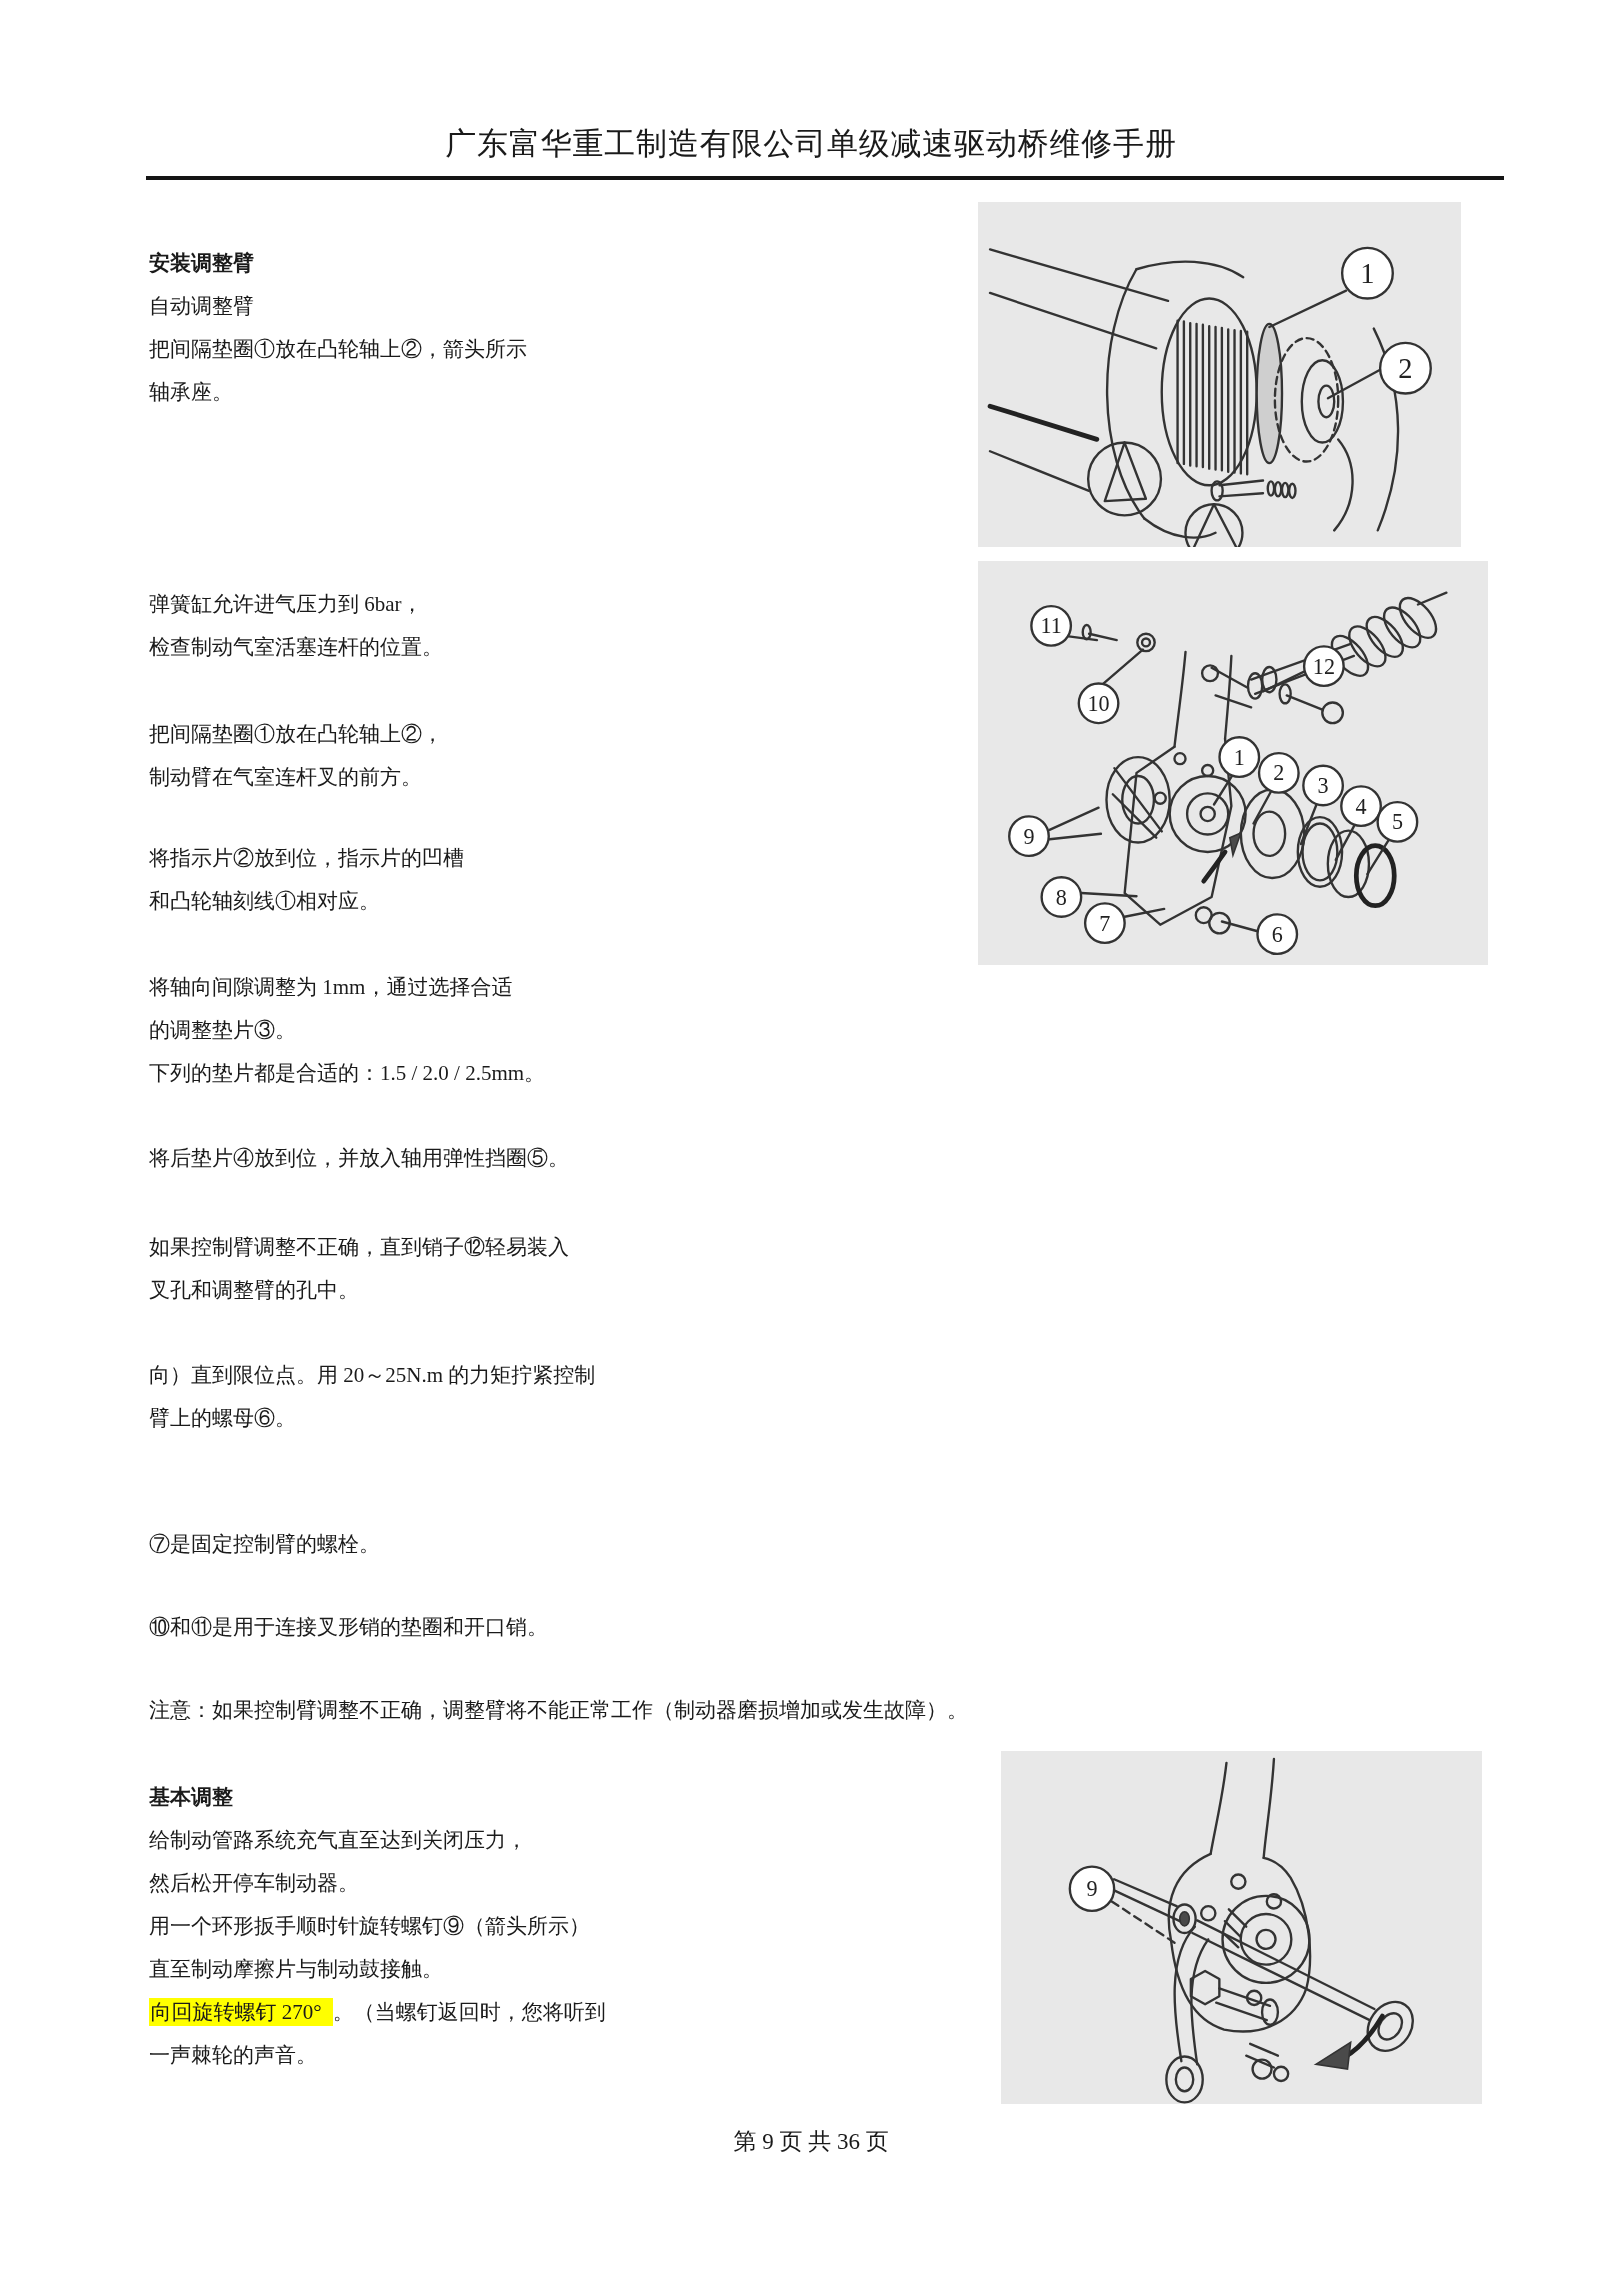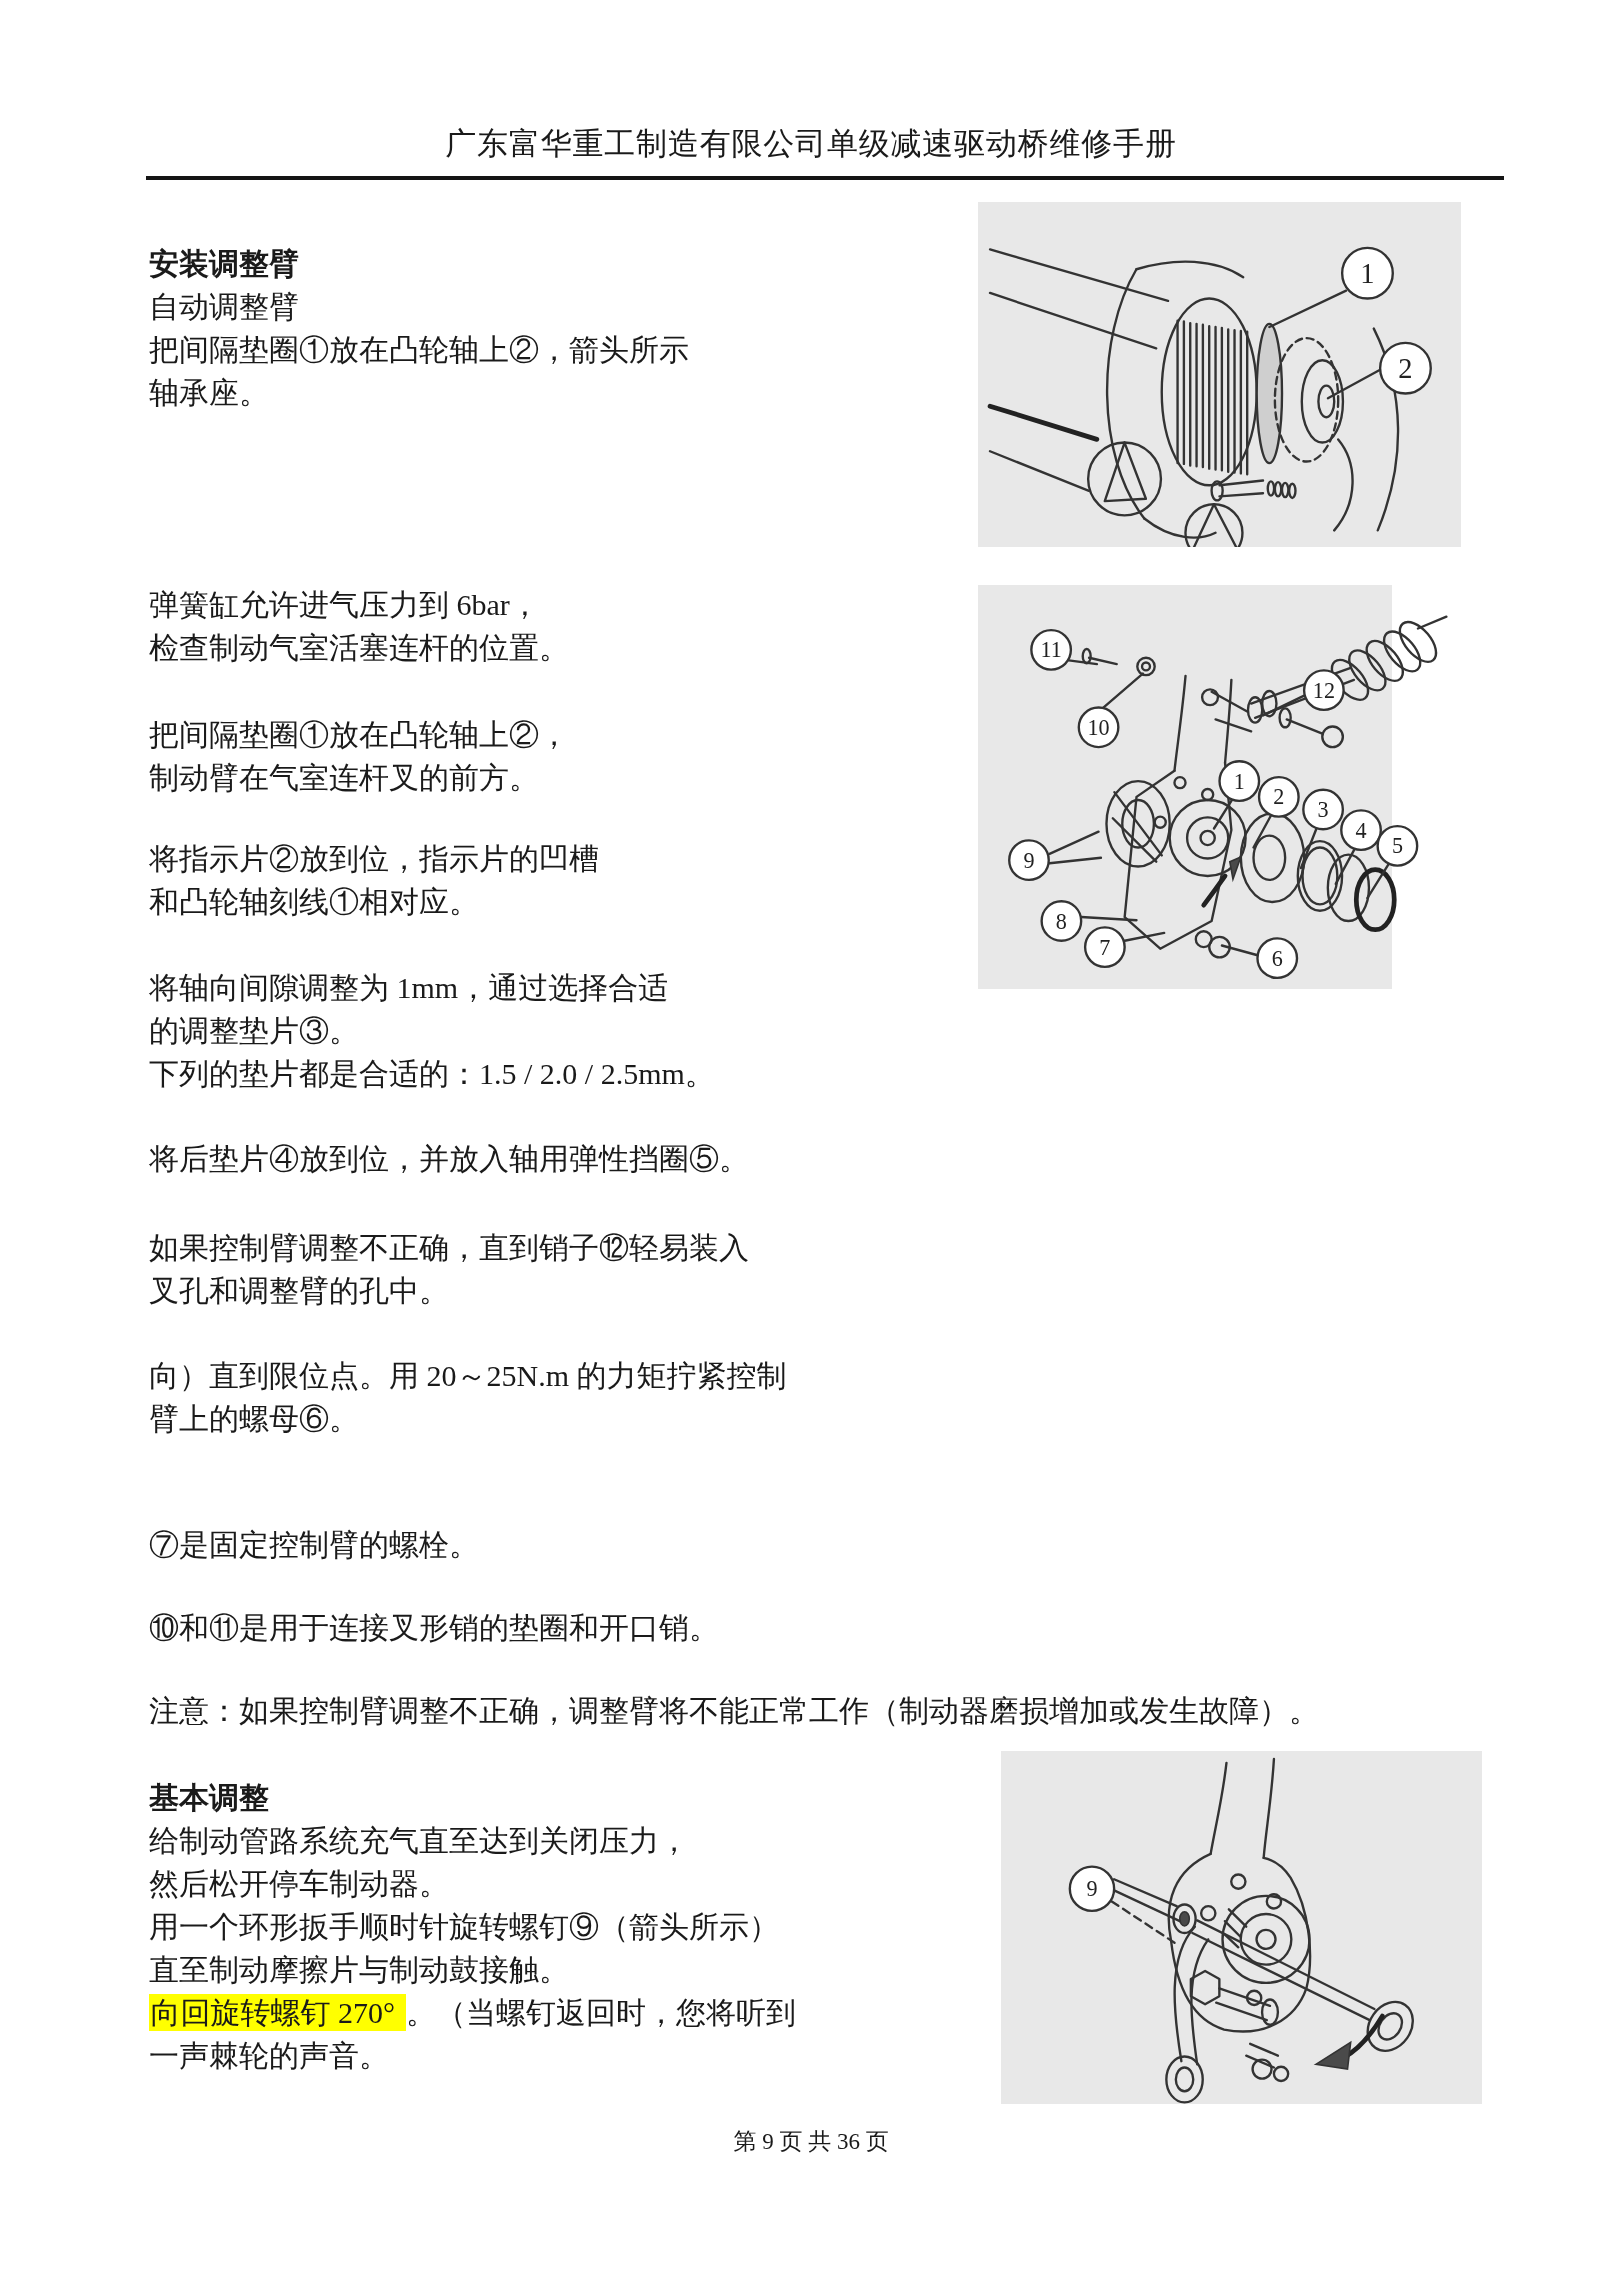--- a/index.html
+++ b/index.html
@@ -10,21 +10,21 @@
   }
   .header-title {
     position:absolute; top:123px; left:0; width:1622px;
     text-align:center; font-size:31px; letter-spacing:0.8px; white-space:nowrap;
   }
   .header-rule {
     position:absolute; top:176px; left:146px; width:1358px; height:4px;
     background:#151515;
   }
   .block { position:absolute; left:149px; }
-  .line { font-size:30px; line-height:43px; white-space:nowrap; }
+  .line { font-size:21px; line-height:43px; white-space:nowrap; }
   .bold { font-weight:700; }
   .hl { background:#ffff00; padding:1.6px 11px 1.6px 1.6px;margin-top:28px; }
   .fig { position:absolute; background:#e8e8e8; }
   .fig svg { display:block; }
   .ln { stroke:#333; stroke-width:3; fill:none; stroke-linecap:round; stroke-linejoin:round; }
   .lnthick { stroke:#222; stroke-width:6; fill:none; stroke-linecap:round; }
   .fillgray { fill:#cfcfcf; stroke:#333; stroke-width:3; }
   .filldark { fill:#4a4a4a; stroke:#333; stroke-width:2; }
   .co circle { fill:#ffffff; stroke:#333; stroke-width:3; }
   .co text { text-anchor:middle; dominant-baseline:central; fill:#222;
@@ -141,21 +141,21 @@
         <circle r="32"></circle>
         <text>1</text>
       </g>
       <g class="co co-lg" transform="translate(540,210)">
         <circle r="32"></circle>
         <text>2</text>
       </g>
     </svg>
   </div>
 
-  <div class="fig" style="left:978px; top:585px; width:414px; height:404px">
+  <div class="fig" style="left:978px; top:561px; width:510px; height:404px">
     <svg width="487" height="404" viewBox="0 0 615 511">
       <ellipse class="ln" transform="rotate(-40 470 120)" cx="470" cy="120" rx="16" ry="30"></ellipse>
       <ellipse class="ln" transform="rotate(-40 492 108)" cx="492" cy="108" rx="16" ry="30"></ellipse>
       <ellipse class="ln" transform="rotate(-40 514 96)" cx="514" cy="96" rx="16" ry="30"></ellipse>
       <ellipse class="ln" transform="rotate(-40 536 84)" cx="536" cy="84" rx="16" ry="30"></ellipse>
       <ellipse class="ln" transform="rotate(-40 556 72)" cx="556" cy="72" rx="16" ry="30"></ellipse>
       <path class="ln" d="M556,55 L592,40"></path>
       <path class="ln" d="M345,150 L470,105 M350,168 L475,120"></path>
       <path class="ln" d="M295,135 L340,160 M300,170 L345,185"></path>
       <ellipse class="ln" cx="350" cy="158" rx="9" ry="16"></ellipse>

